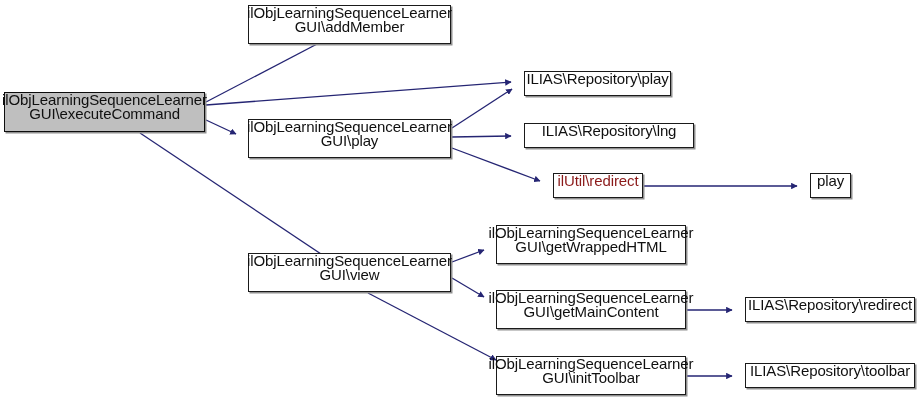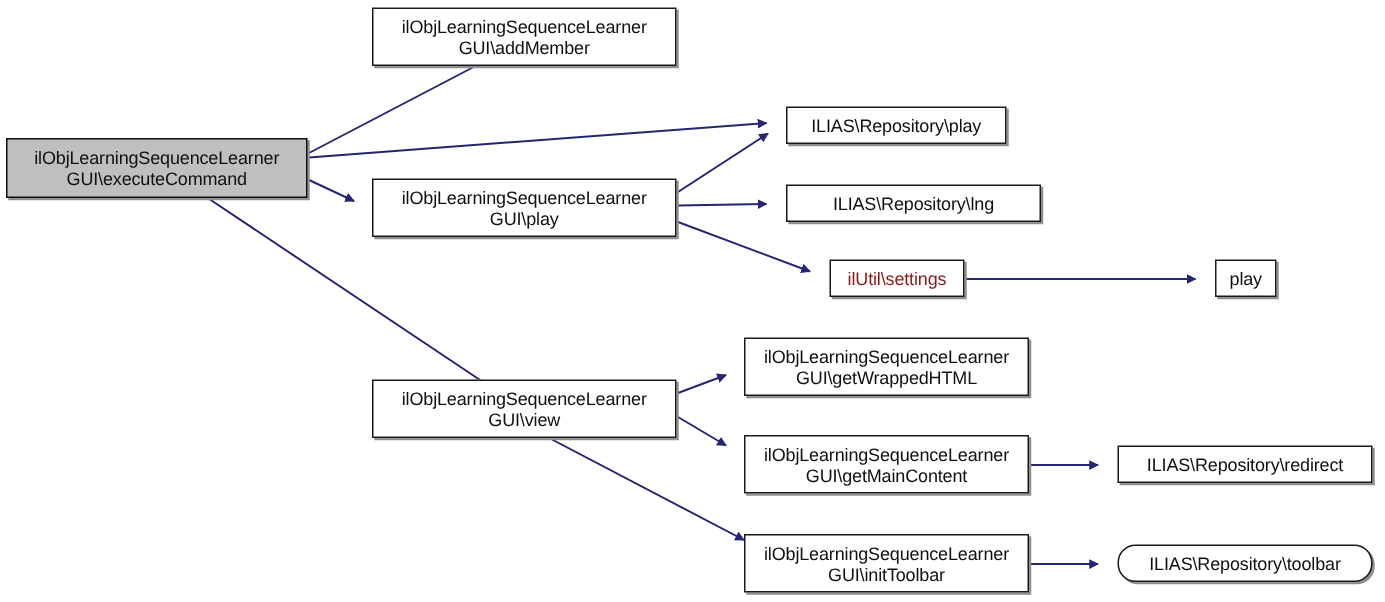--- a/index.html
+++ b/index.html
@@ -22,25 +22,25 @@
     width: 923px;
     height: 401px;
     pointer-events: none;
   }
   .node {
     position: absolute;
     box-sizing: border-box;
     border: 1px solid #1a1a1a;
     background: #ffffff;
     color: #101010;
-    font-size: 12px;
+    font-size: 15px;
     line-height: 14px;
     text-align: center;
     display: flex;
-    align-items: center;
+    align-items: flex-start;
     justify-content: center;
     letter-spacing: -0.1px;
     box-shadow: 1.5px 1.5px 0 0 #909090;
     white-space: pre-line;
     z-index: 2;
   }
   .node.current {
     background: #bfbfbf;
     border-color: #0d0d0d;
   }
@@ -84,25 +84,25 @@
       <div class="node current" style="left: 4px; top: 92px; width: 201px; height: 40px;"><span>ilObjLearningSequenceLearner
 GUI\executeCommand</span></div>
       <div class="node" style="left: 248px; top: 5px; width: 203px; height: 39px;"><span>ilObjLearningSequenceLearner
 GUI\addMember</span></div>
       <div class="node" style="left: 248px; top: 119px; width: 203px; height: 39px;"><span>ilObjLearningSequenceLearner
 GUI\play</span></div>
       <div class="node" style="left: 248px; top: 253px; width: 203px; height: 39px;"><span>ilObjLearningSequenceLearner
 GUI\view</span></div>
       <div class="node" style="left: 524px; top: 71px; width: 147px; height: 25px;"><span>ILIAS\Repository\play</span></div>
       <div class="node" style="left: 524px; top: 123px; width: 170px; height: 25px;"><span>ILIAS\Repository\lng</span></div>
-      <div class="node accent" style="left: 553px; top: 173px; width: 90px; height: 25px;"><span>ilUtil\settings</span></div>
+      <div class="node accent" style="left: 553px; top: 173px; width: 90px; height: 25px;"><span>ilUtil\redirect</span></div>
       <div class="node" style="left: 810px; top: 173px; width: 41px; height: 25px;"><span>play</span></div>
       <div class="node" style="left: 496px; top: 225px; width: 190px; height: 39px;"><span>ilObjLearningSequenceLearner
 GUI\getWrappedHTML</span></div>
       <div class="node" style="left: 496px; top: 290px; width: 190px; height: 39px;"><span>ilObjLearningSequenceLearner
 GUI\getMainContent</span></div>
       <div class="node" style="left: 496px; top: 356px; width: 190px; height: 39px;"><span>ilObjLearningSequenceLearner
 GUI\initToolbar</span></div>
       <div class="node" style="left: 745px; top: 297px; width: 170px; height: 25px;"><span>ILIAS\Repository\redirect</span></div>
-      <div class="node" style="left: 745px; top: 363px; width: 170px; height: 25px; border-radius: 12px;"><span>ILIAS\Repository\toolbar</span></div>
+      <div class="node" style="left: 745px; top: 363px; width: 170px; height: 25px;"><span>ILIAS\Repository\toolbar</span></div>
     </div>
 
 </div>
 
 </body></html>

